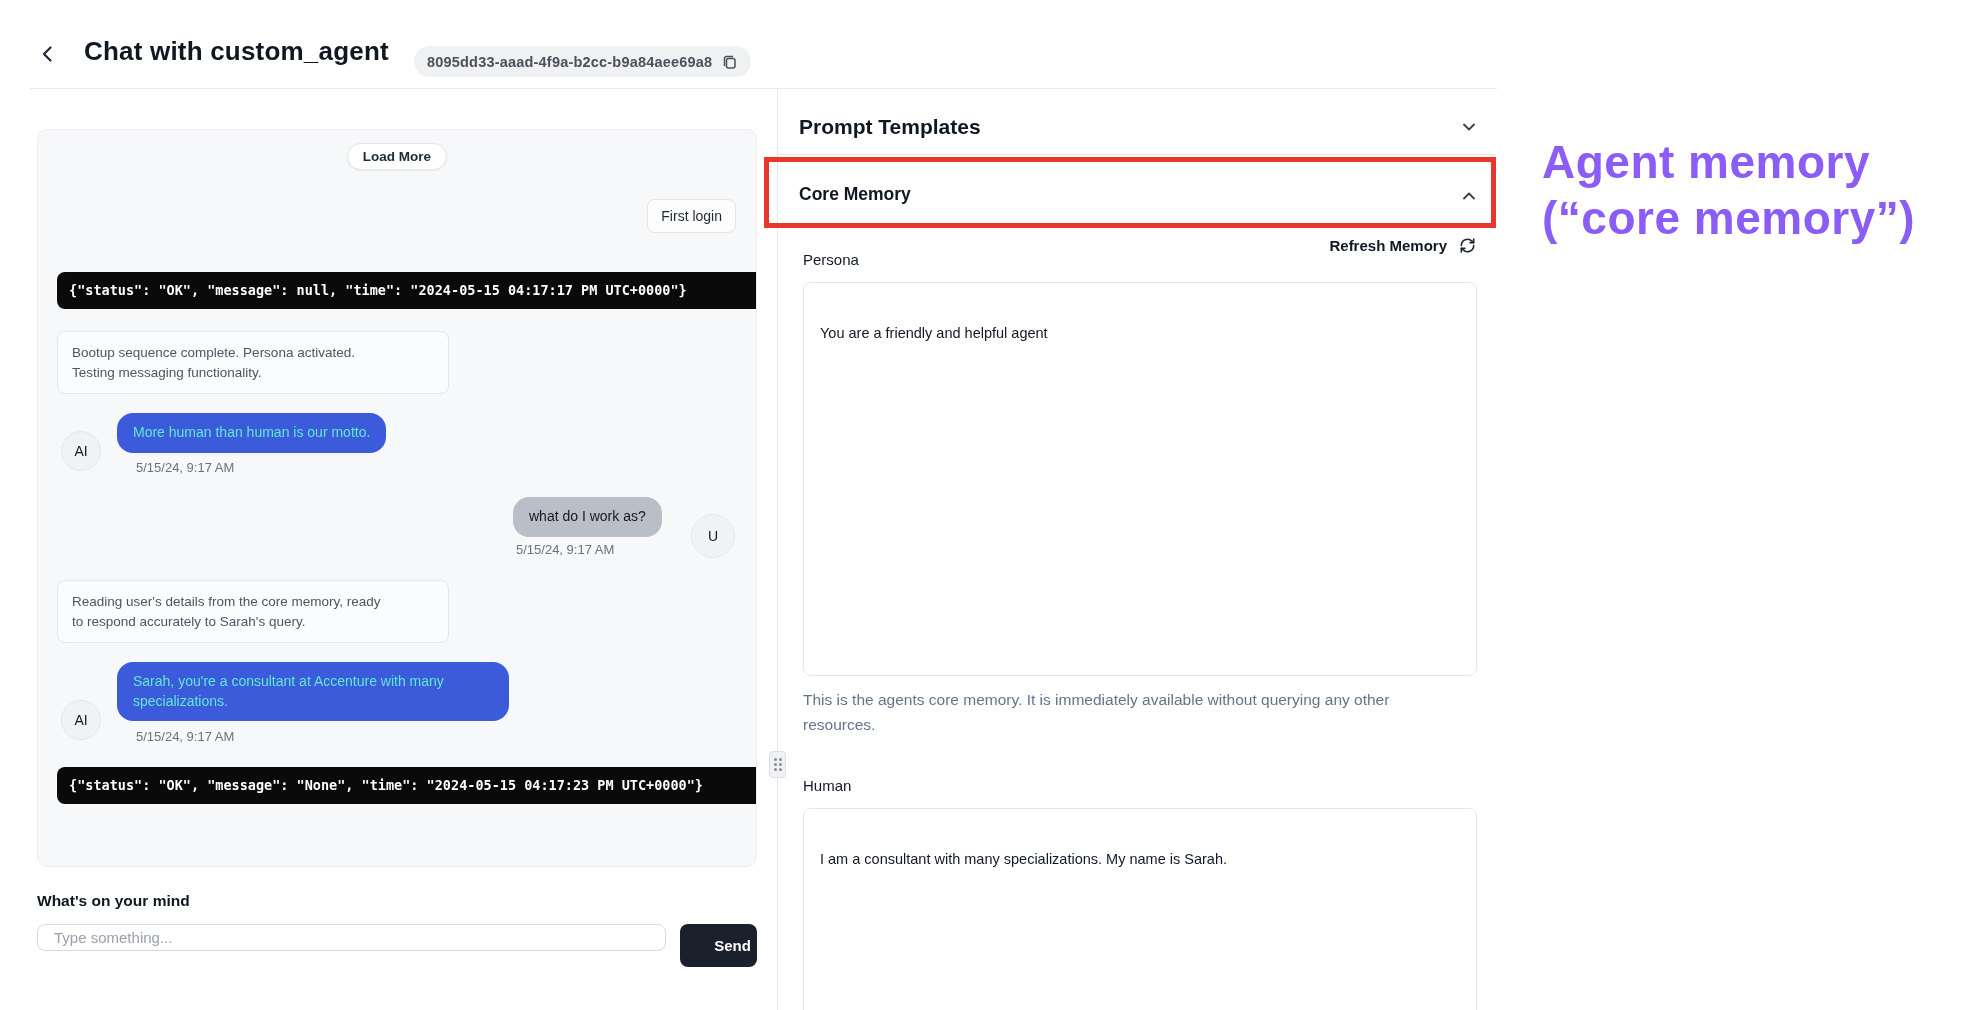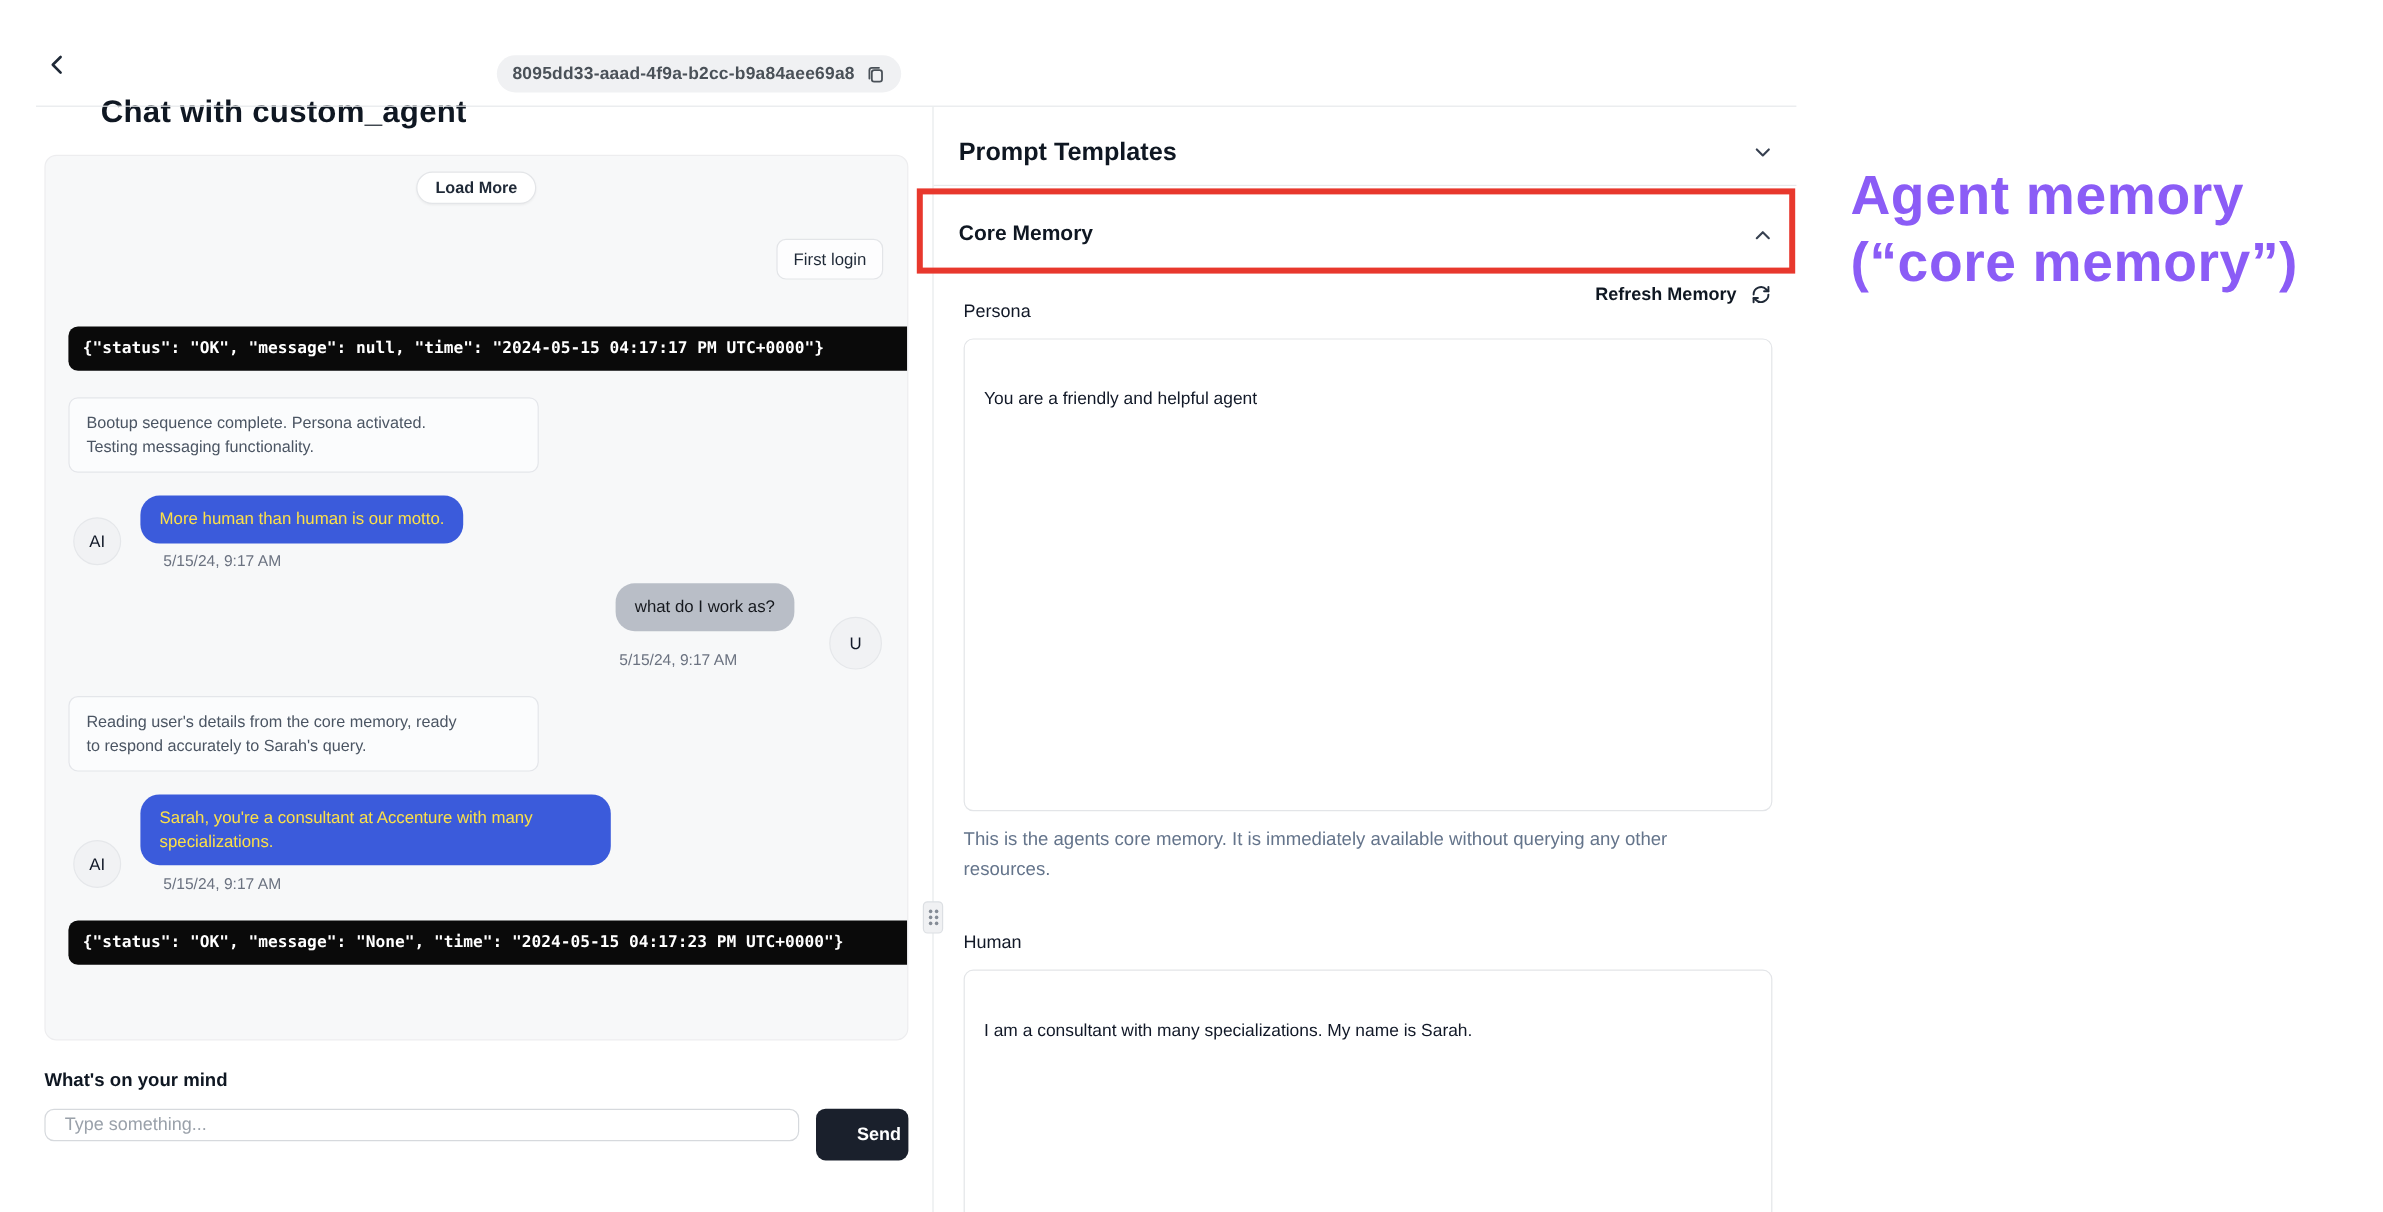--- a/index.html
+++ b/index.html
@@ -5,21 +5,21 @@
   * { box-sizing: border-box; margin: 0; padding: 0; }
   html,body { width:1986px; height:1010px; }
   body {
     font-family: "Liberation Sans", sans-serif;
     background:#ffffff; color:#111827; overflow:hidden; position:relative;
   }
   .abs { position:absolute; }
 
   
   .back-btn { left:34px; top:40px; width:28px; height:28px; display:flex; align-items:center; justify-content:center; background:none; border:none; cursor:pointer; }
-  .page-title { left:84px; top:36px; font-size:26px; font-weight:700; color:#0f1722; letter-spacing:.2px;margin-top:42px; }
+  .page-title { left:84px; top:36px; font-size:26px; font-weight:700; color:#0f1722; letter-spacing:.2px; }
   .id-badge { left:414px; top:46px; height:31px; background:#f0f1f3; border-radius:16px; display:flex; align-items:center; gap:9px; padding:0 13px; }
   .id-badge .id-text { font-size:14.5px; font-weight:600; color:#4a5158; letter-spacing:.2px; }
   .copy-btn { background:none; border:none; cursor:pointer; display:flex; align-items:center; }
   .header-divider { left:30px; top:88px; width:1467px; height:1px; background:#e7e9ec; }
 
   
   .splitter-line { left:777px; top:89px; width:1px; height:921px; background:#e7e9ec; }
   .drag-handle { left:769px; top:751px; width:17px; height:27px; background:#f0f1f3; border:1px solid #dcdfe3; border-radius:4px; display:flex; align-items:center; justify-content:center; cursor:col-resize; }
   .drag-handle .dots { display:grid; grid-template-columns:repeat(2,3px); grid-auto-rows:3px; gap:2px; }
   .drag-handle .dots i { width:3px; height:3px; border-radius:50%; background:#858c96; }
@@ -33,24 +33,24 @@
   .sys-bar-2 { top:637px; }
   .monologue { position:absolute; left:19px; width:392px; background:#fbfcfd; border:1px solid #e4e6ea; border-radius:8px; padding:11px 14px; font-size:13.5px; color:#4b5563; line-height:1.45; }
   .monologue p { max-width:320px; }
   .monologue-1 { top:201px; }
   .monologue-2 { top:450px; }
   .avatar { position:absolute; border-radius:50%; background:#f1f2f4; border:1px solid #e5e7ea; display:flex; align-items:center; justify-content:center; font-size:14px; color:#111827; }
   .avatar-ai-1 { left:23px; top:301px; width:40px; height:40px; }
   .avatar-ai-2 { left:23px; top:570px; width:40px; height:40px; }
   .avatar-user { left:653px; top:384px; width:44px; height:44px; }
   .bubble { position:absolute; border-radius:16px; padding:10px 16px; font-size:14px; line-height:1.4; }
-  .bubble-agent { background:#3b5bdb; color:#fde047; }
+  .bubble-agent { background:#3b5bdb; color:#5eead4; }
   .bubble-agent-1 { left:79px; top:283px; }
   .bubble-agent-2 { left:79px; top:532px; width:392px; }
-  .bubble-user { background:#b9bec7; color:#15181d; left:475px; top:356px; }
+  .bubble-user { background:#b9bec7; color:#15181d; left:475px; top:367px; }
   .timestamp { position:absolute; font-size:13px; color:#6b7280; }
   .ts-1 { left:98px; top:330px; }
   .ts-user { left:478px; top:412px; }
   .ts-2 { left:98px; top:599px; }
 
   
   .composer-label { left:37px; top:892px; font-size:15.5px; font-weight:700; color:#0f1722; }
   .composer-input { left:37px; top:924px; width:629px; height:27px; border:1px solid #d6d9dd; border-radius:8px; padding:0 16px; font-size:15px; font-family:"Liberation Sans", sans-serif; color:#111827; background:#ffffff; outline:none; }
   .composer-input::placeholder { color:#9aa1aa; }
   .send-btn { left:680px; top:924px; width:77px; height:43px; background:#1a202c; color:#ffffff; font-size:15px; font-weight:600; font-family:"Liberation Sans", sans-serif; border:none; border-radius:8px; cursor:pointer;padding-left:28px; }

